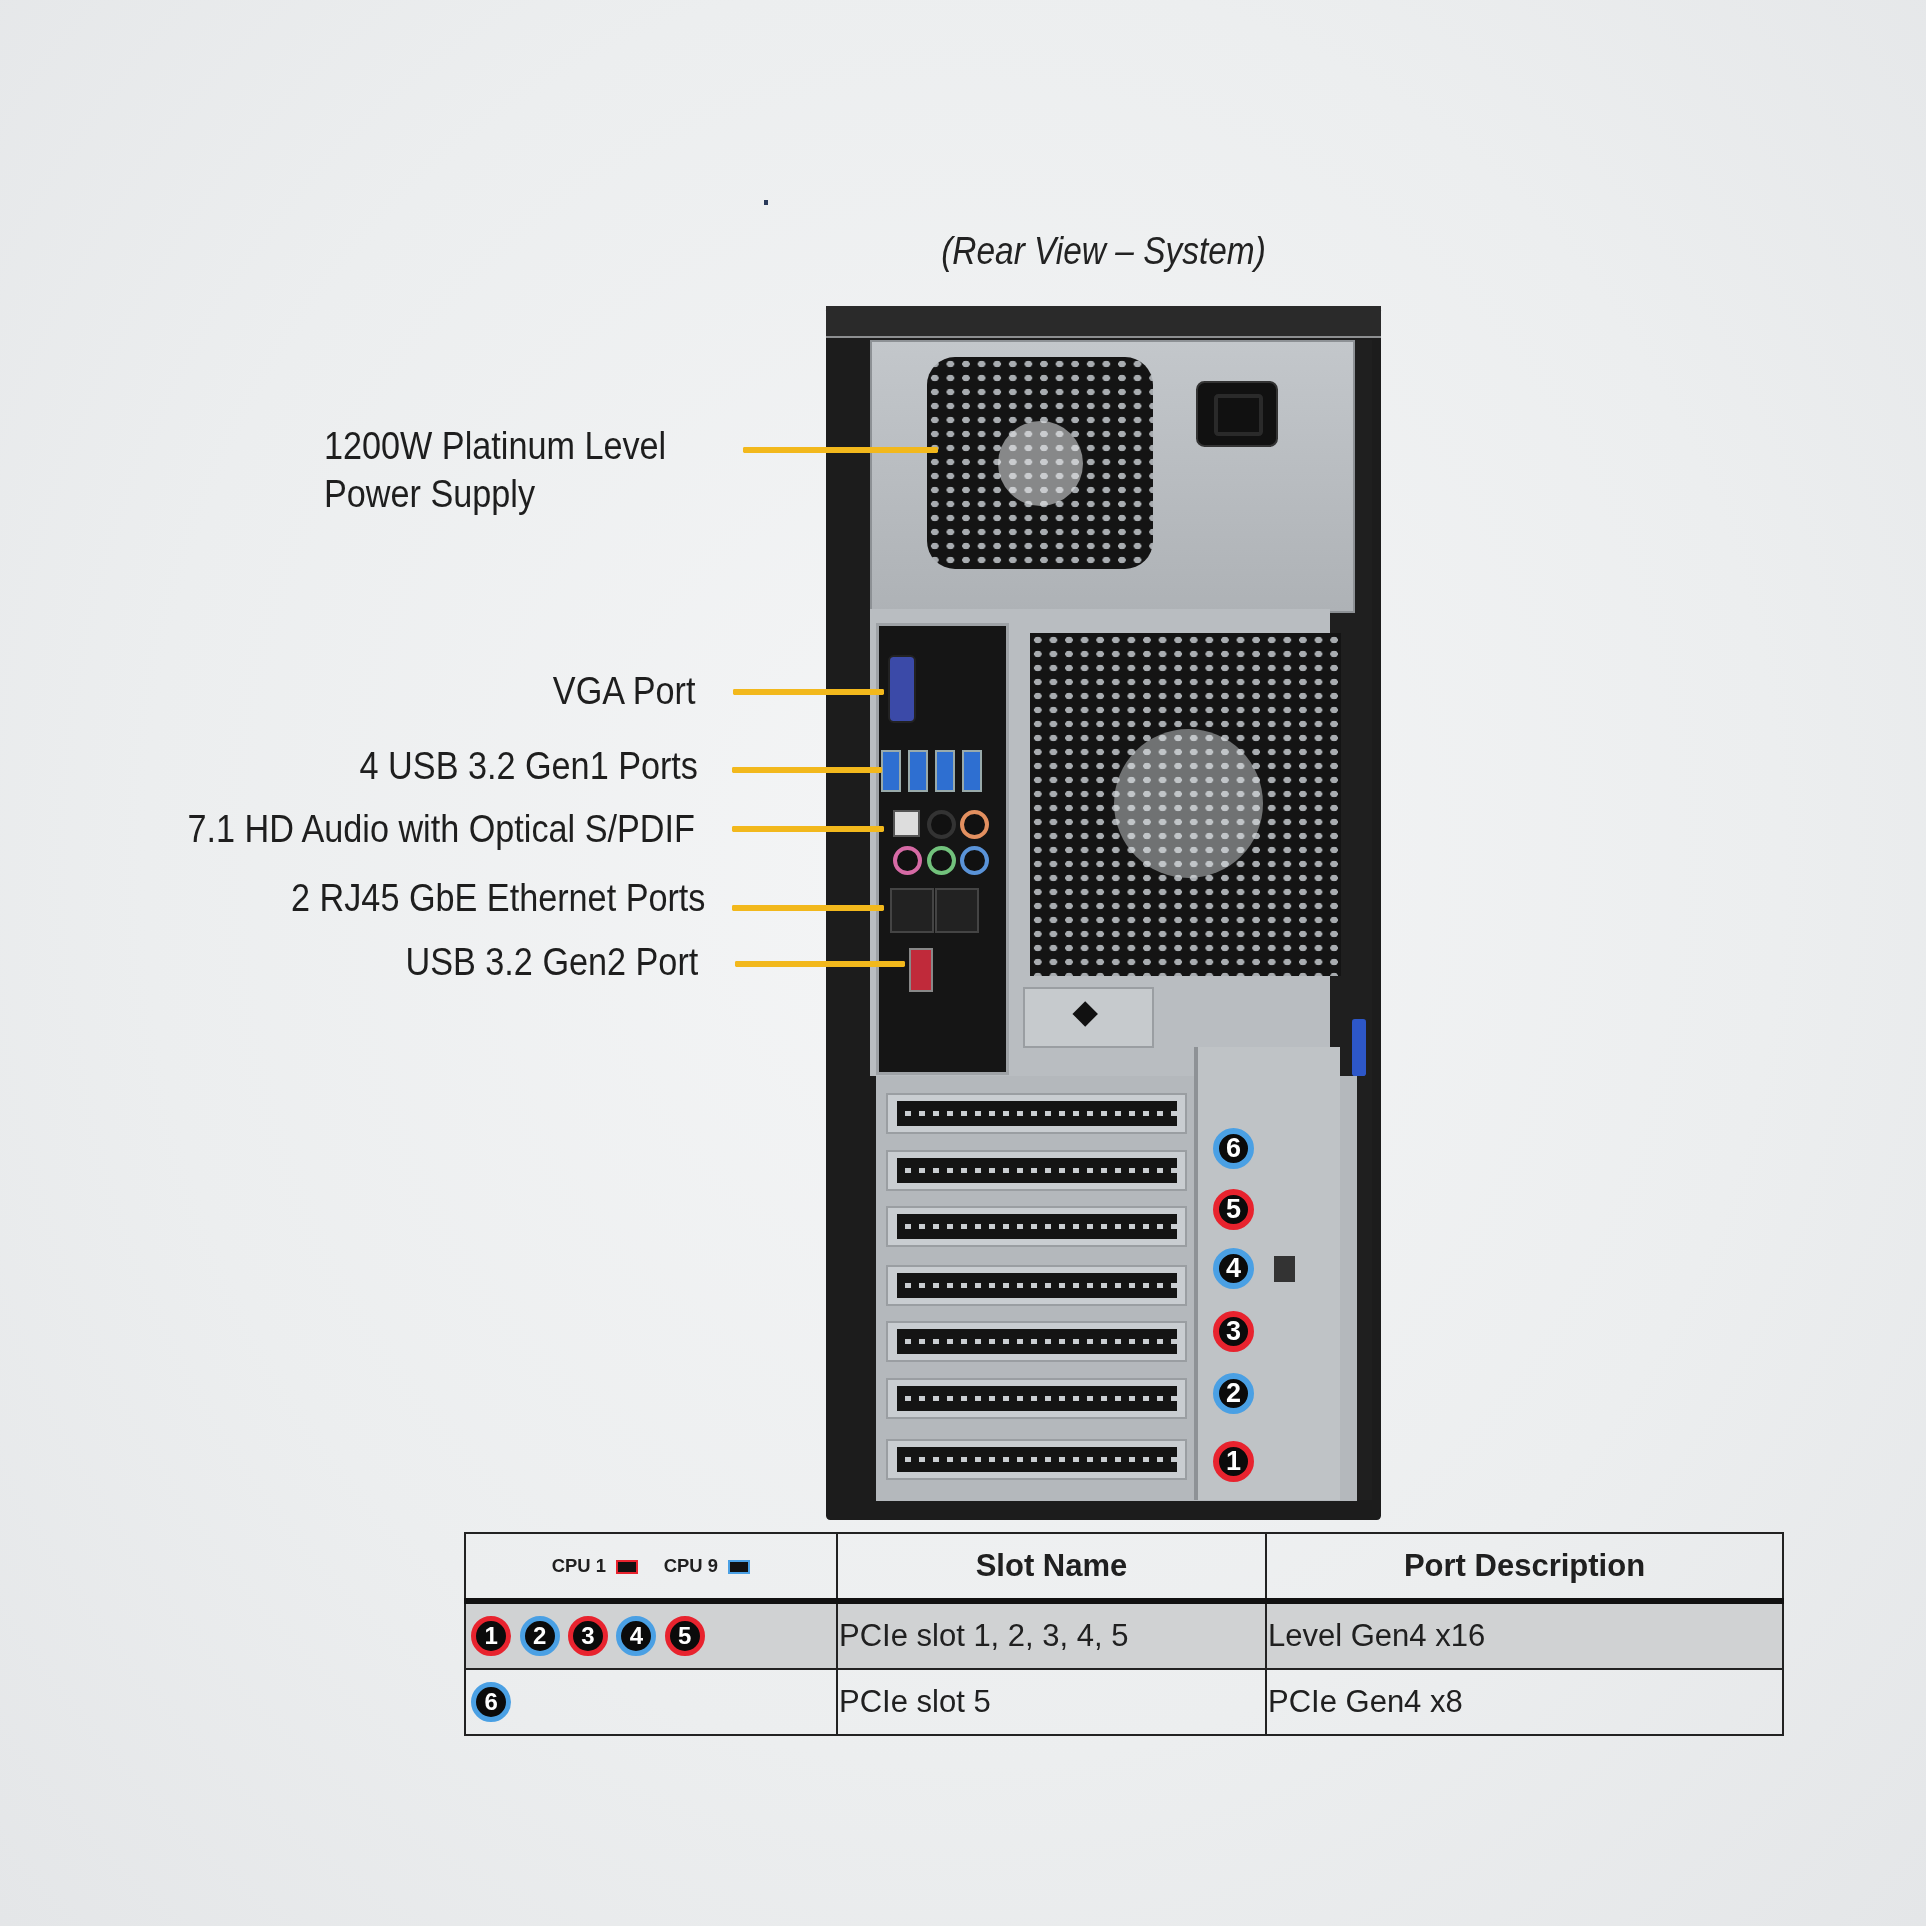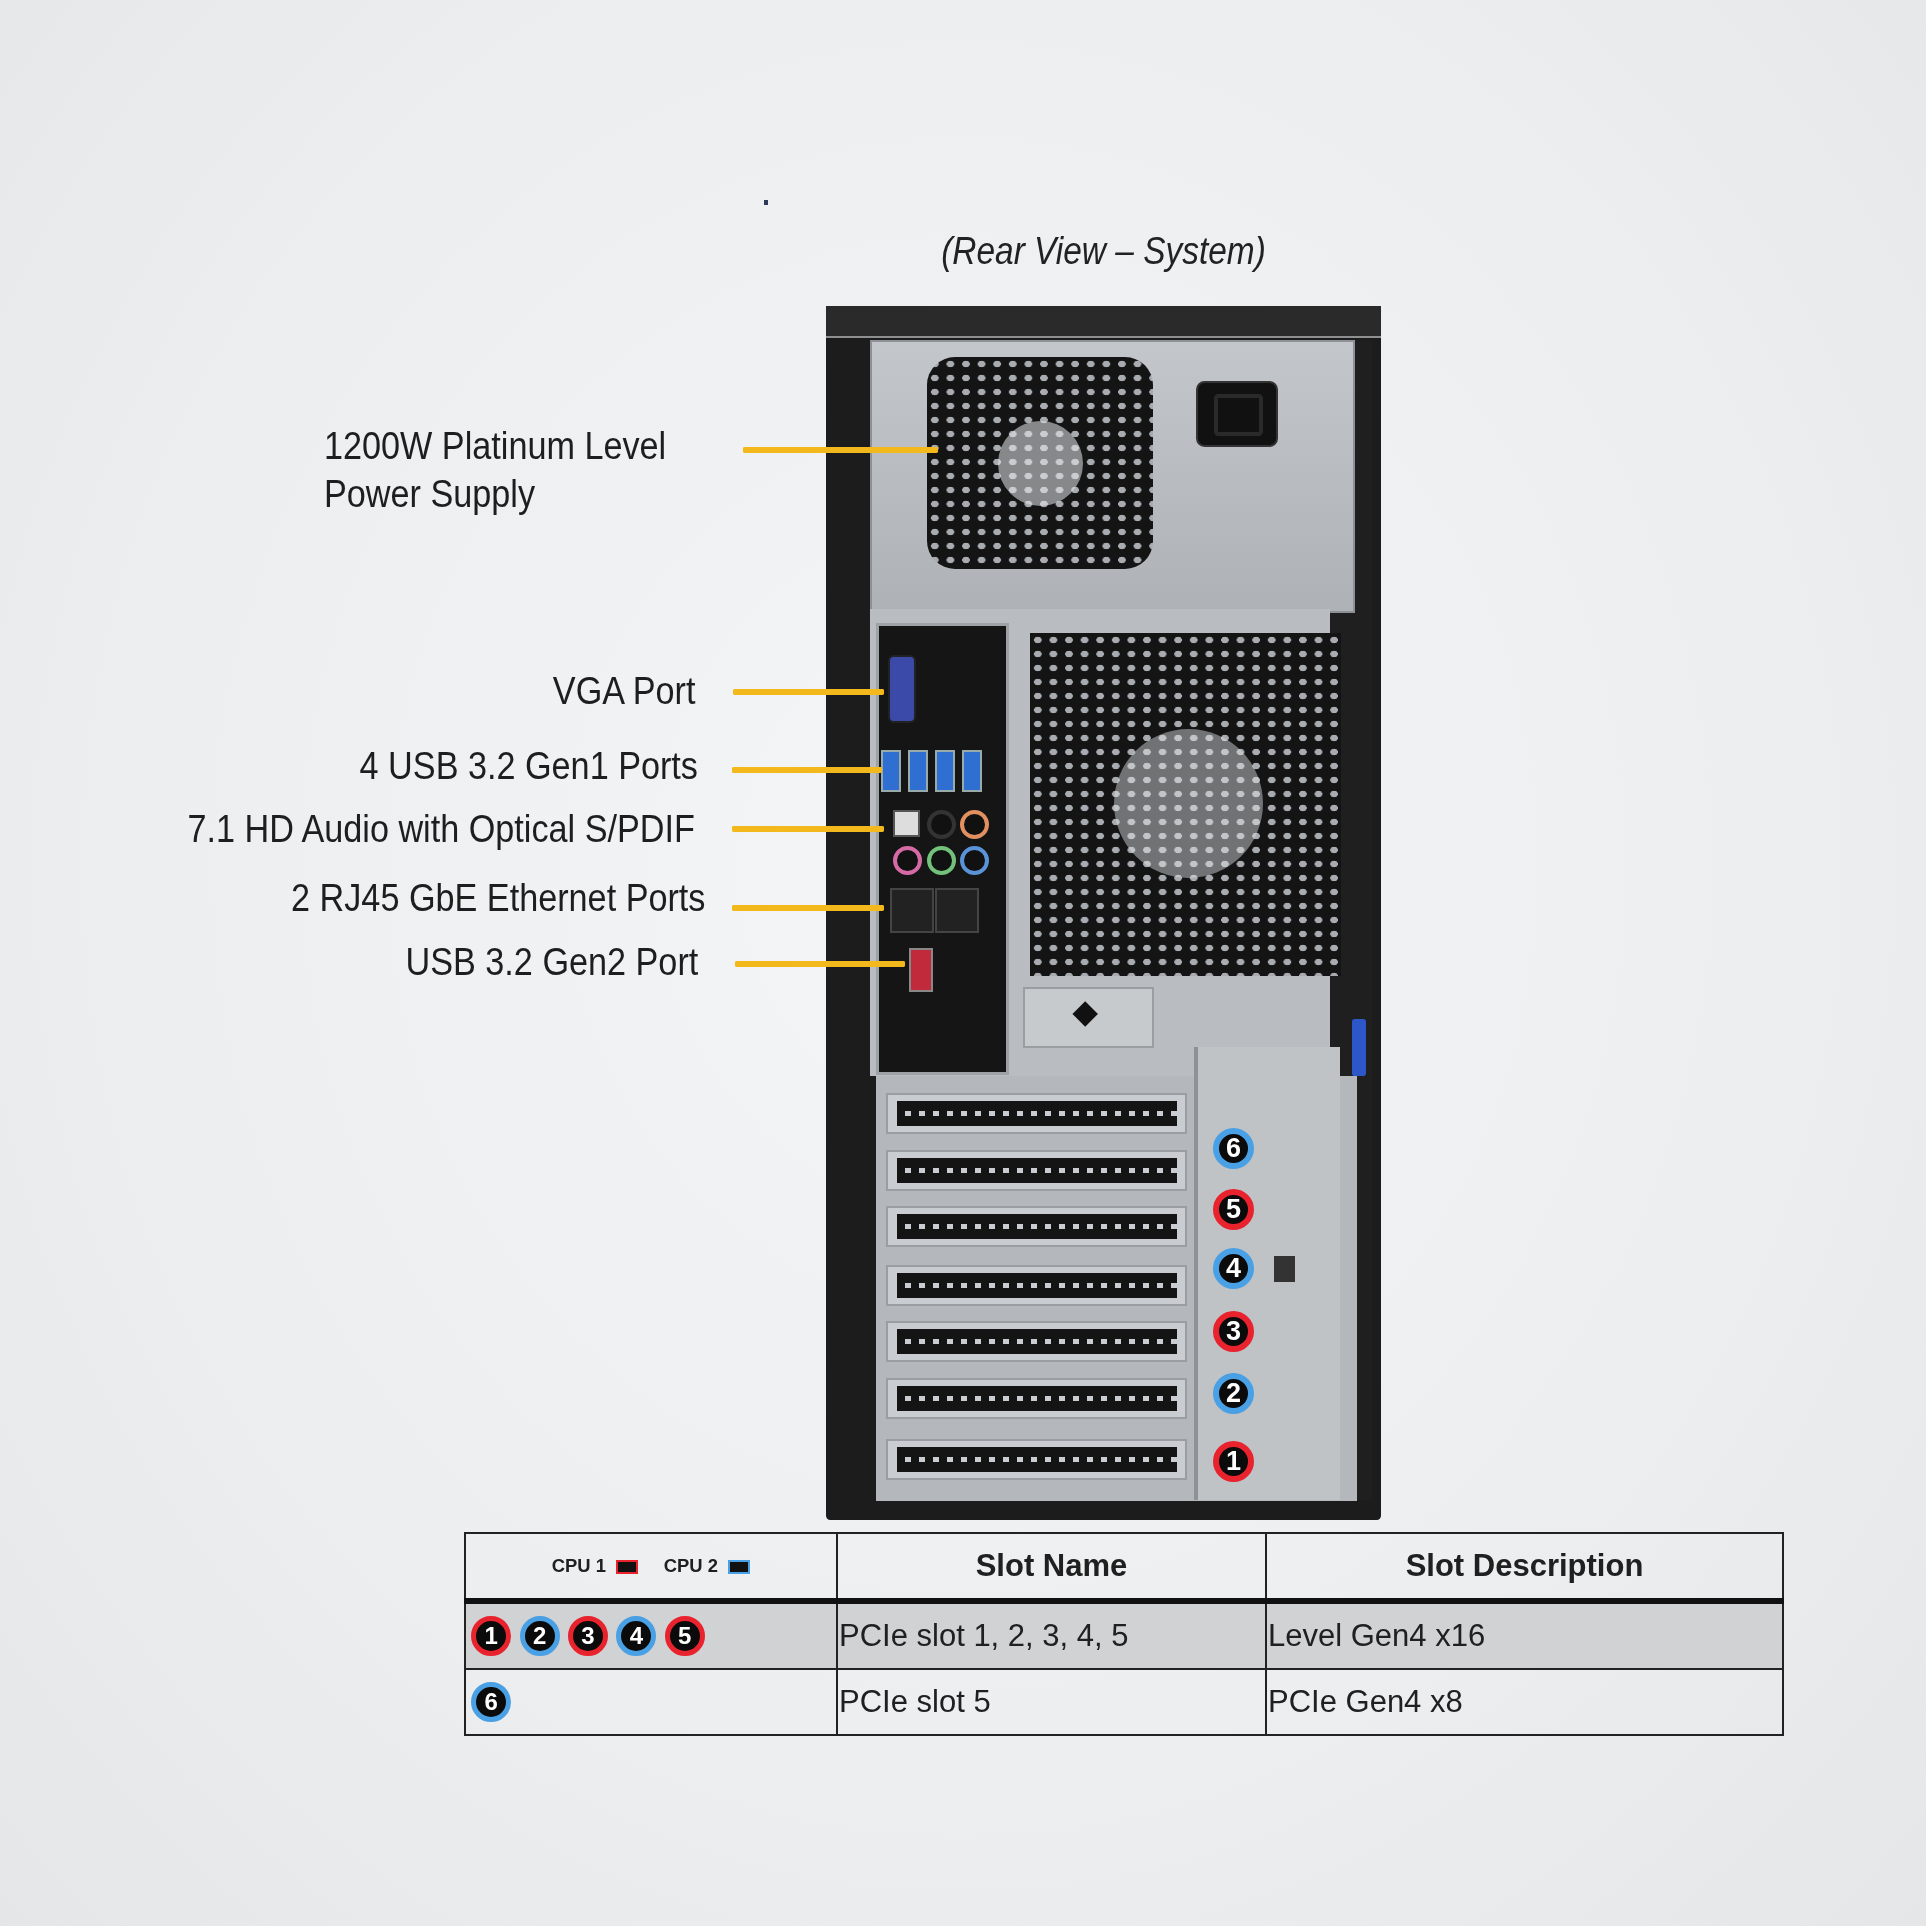--- a/index.html
+++ b/index.html
@@ -141,25 +141,25 @@
 
 <div class="abs label" style="right:1228px;top:941px;">USB 3.2 Gen2 Port</div>
 <div class="abs leader" style="left:735px;top:961px;width:170px;"></div>
 
 <table class="abs tbl">
   <tbody>
       <tr class="hdr">
     <th style="width:368px;">
       <div class="legend">
         <span><span>CPU 1</span><span class="sw" style="background:#111;border:2.8px solid #e8232e;"></span></span>
-        <span><span>CPU 2</span><span class="sw" style="background:#111;border:2.8px solid #4aa0e4;"></span></span>
+        <span><span>CPU 9</span><span class="sw" style="background:#111;border:2.8px solid #4aa0e4;"></span></span>
       </div>
     </th>
     <th style="width:425px;margin-top:44px;">Slot Name</th>
-    <th>Slot Description</th>
+    <th>Port Description</th>
   </tr>
   <tr class="gray">
     <td>
       <span class="tbadge red">1</span><span class="tbadge blue">2</span><span class="tbadge red">3</span><span class="tbadge blue">4</span><span class="tbadge red">5</span>
     </td>
     <td>PCIe slot 1, 2, 3, 4, 5</td>
     <td>Level Gen4 x16</td>
   </tr>
   <tr>
     <td>

